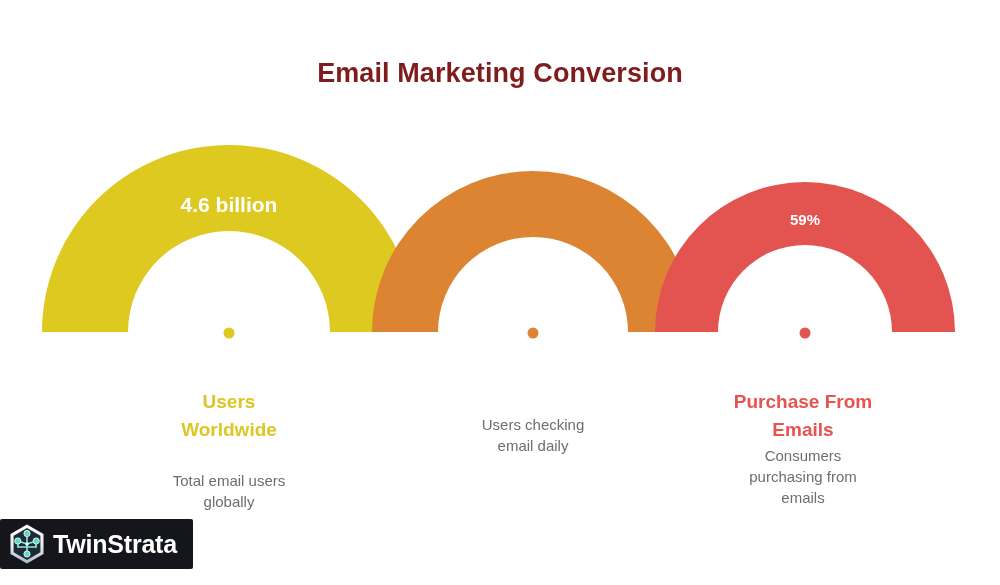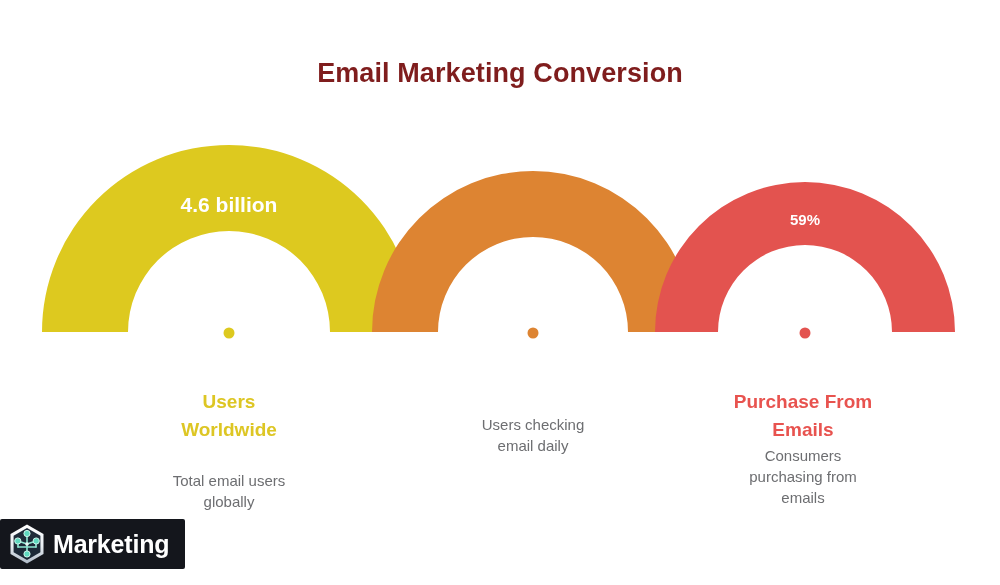--- a/index.html
+++ b/index.html
@@ -181,16 +181,16 @@
         <line x1="13" y1="25" x2="31" y2="25"></line>
       </g>
       <g fill="#5fd9c0" stroke="#cdf6ec" stroke-width="1">
         <circle cx="22" cy="11.5" r="3.1"></circle>
         <circle cx="12.8" cy="19" r="3.1"></circle>
         <circle cx="31.2" cy="19" r="3.1"></circle>
         <circle cx="22" cy="32" r="3.1"></circle>
       </g>
       <circle cx="22" cy="22" r="1.8" fill="#eaf7f4"></circle>
     </svg>
-    <span class="logo-text">Marketing</span>
+    <span class="logo-text">TwinStrata</span>
   </div>
 
 </div>
 
 </body></html>

